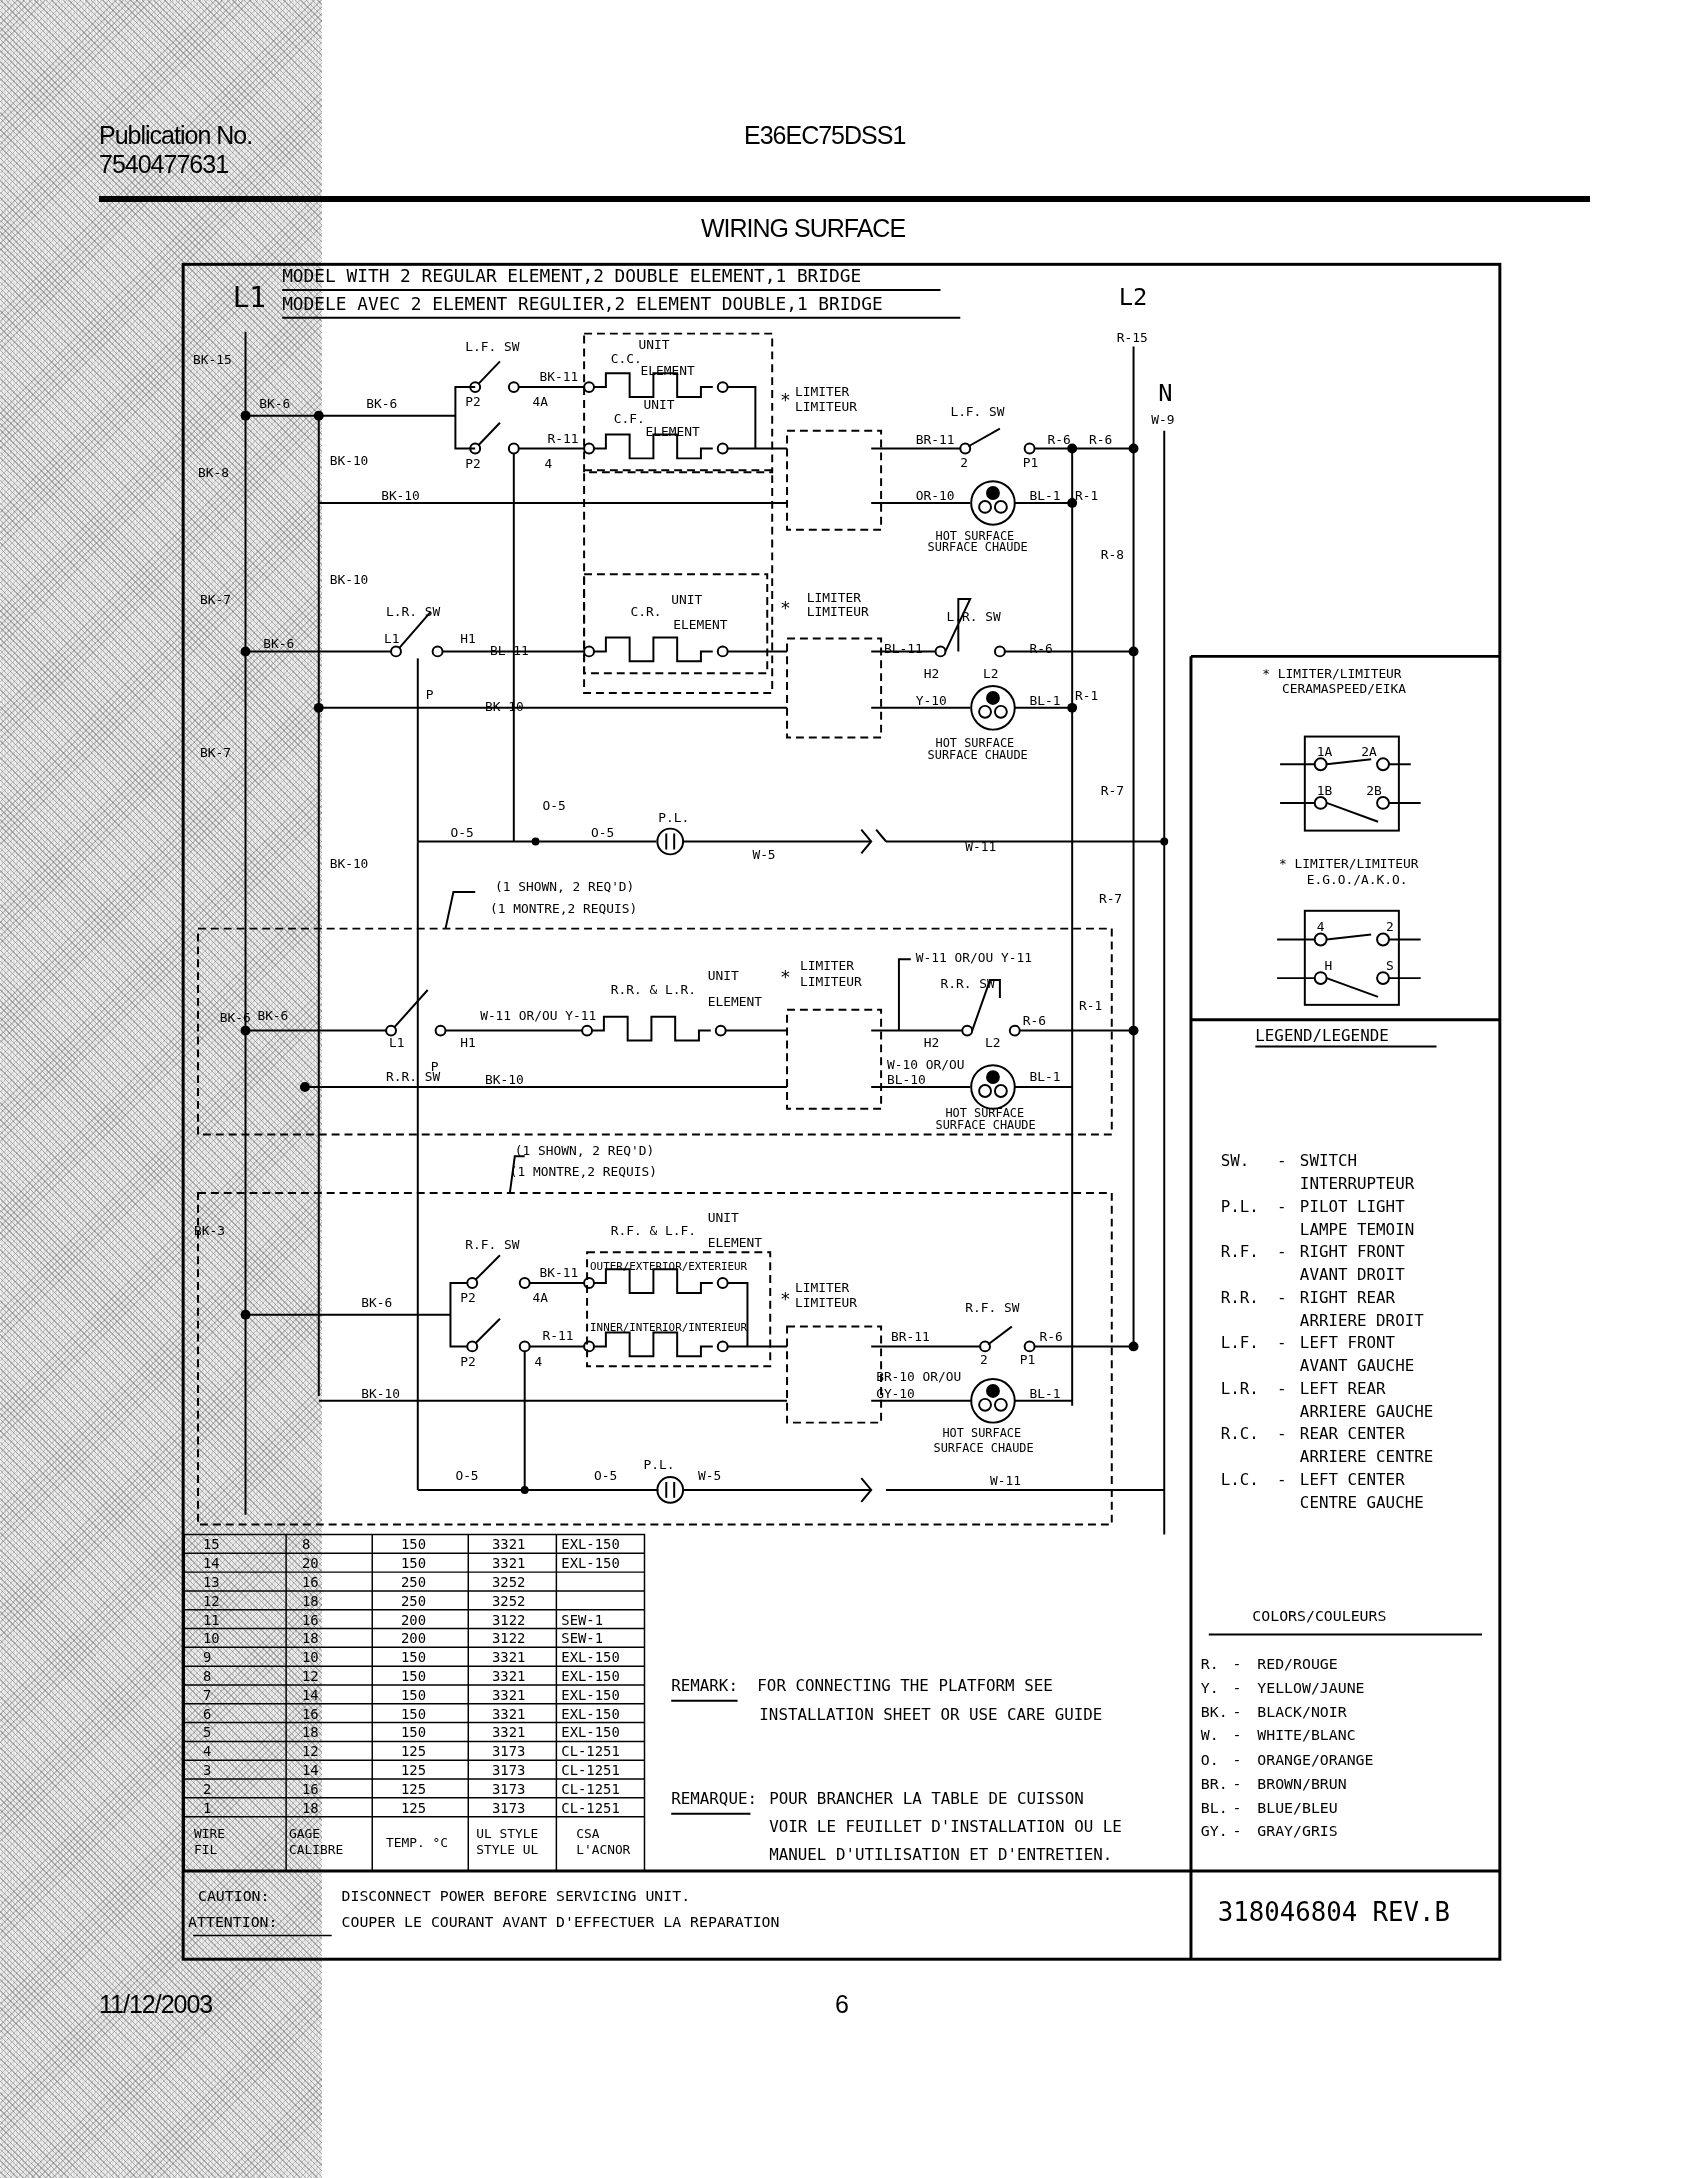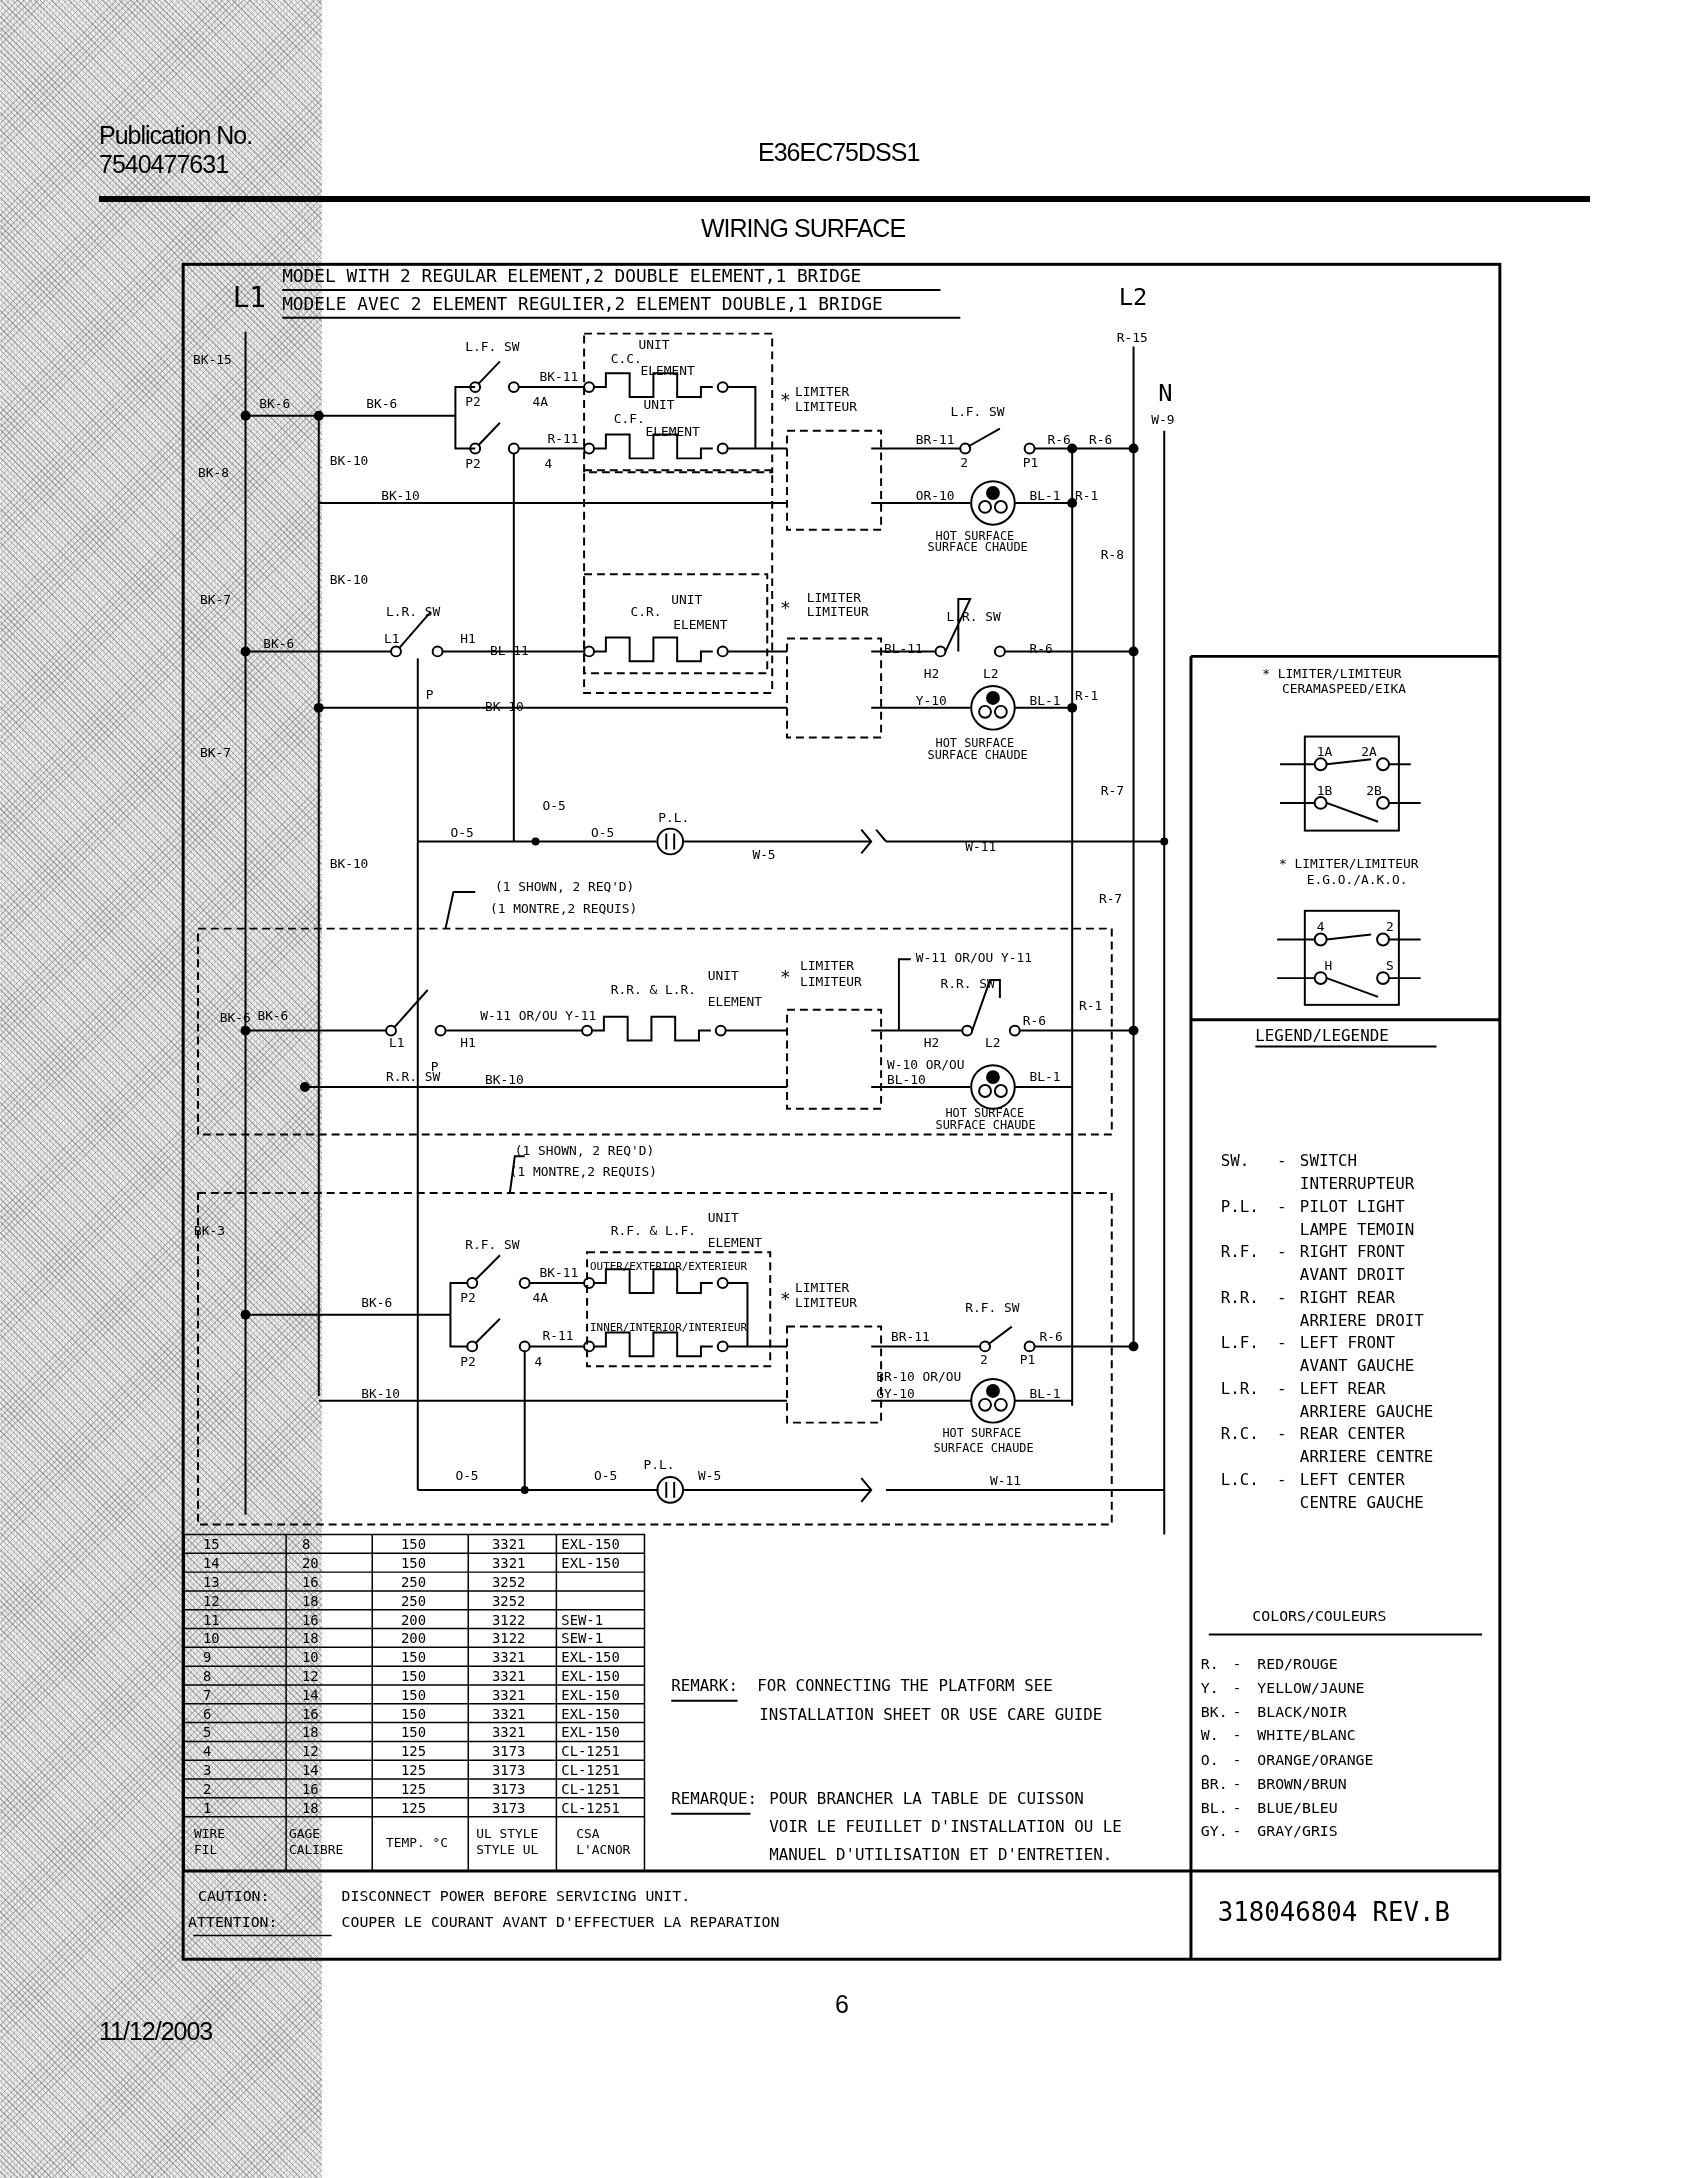--- a/index.html
+++ b/index.html
@@ -16,25 +16,25 @@
   svg { position:absolute; left:0; top:0; }
   svg text { font-family:"DejaVu Sans Mono", monospace; fill:#000; }
 </style>
 </head>
 <body>
 
 <div class="noise"></div>
 
 <div class="hdr" style="left:99px;top:121px;text-align:center;">Publication No.</div>
 <div class="hdr" style="left:99px;top:150px;">7540477631</div>
-<div class="hdr" style="left:744px;top:138px;margin-left:14px;">E36EC75DSS1</div>
+<div class="hdr" style="left:744px;top:121px;">E36EC75DSS1</div>
 <div class="rule"></div>
 <div class="hdr" style="left:701px;top:214px;">WIRING SURFACE</div>
 
-<div class="hdr" style="left:99px;top:1990px;margin-top:27px;">11/12/2003</div>
+<div class="hdr" style="left:99px;top:1990px;">11/12/2003</div>
 <div class="hdr" style="left:835px;top:1990px;">6</div>
 
 <svg width="1683" height="2178" viewBox="0 0 1700 2200">
   <defs>
     <g id="coil">
         <path d="M0 0 h12 v-14 h24 v24 h24 v-24 h24 v24 h24 v-10 h12" fill="none" stroke="#000" stroke-width="2"></path>
       </g>
     <g id="hs">
         <circle r="22" fill="none" stroke="#000" stroke-width="2"></circle>
         <circle cx="-8" cy="4" r="6" fill="none" stroke="#000" stroke-width="2"></circle>

